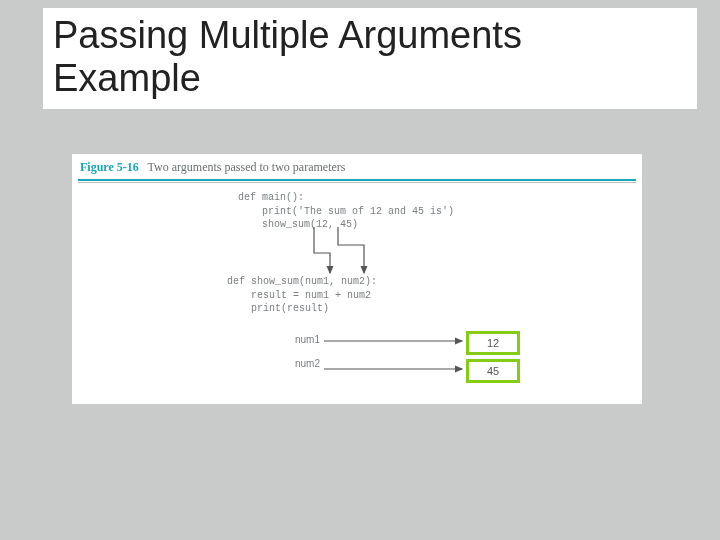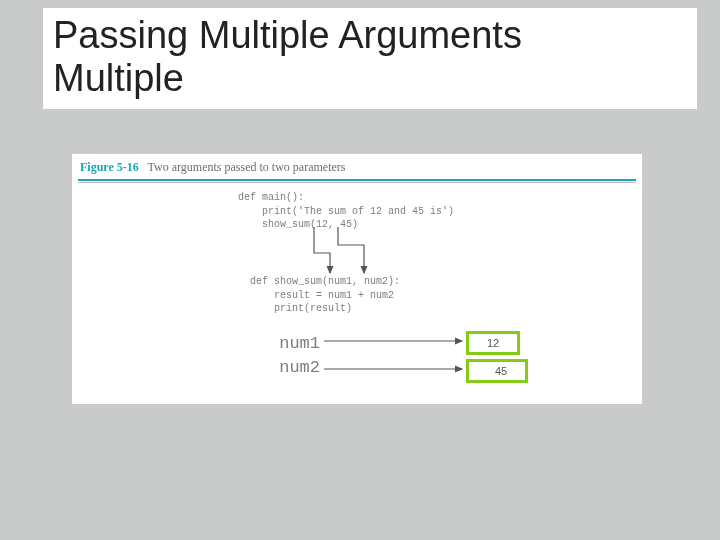--- a/index.html
+++ b/index.html
@@ -67,25 +67,25 @@
   }
   .code {
     position: absolute;
     font-family: Liberation Mono, monospace;
     font-size: 10px;
     color: #7a7f83;
     line-height: 1.35;
     white-space: pre;
   }
   .code.main { left: 166px; top: 8px; }
-  .code.showsum { left: 178px; top: 92px; }
+  .code.showsum { left: 155px; top: 92px; }
   .param-label {
     position: absolute;
-    font-family: Liberation Mono, monospace;
-    font-size: 17px;
+    font-family: Liberation Sans, sans-serif;
+    font-size: 10px;
     color: #7a7f83;
     text-align: right;
   }
   .param-box {
     position: absolute;
     border: 3px solid #84cc16;
     font-family: Arial, sans-serif;
     font-size: 11px;
     color: #555;
     text-align: center;
@@ -101,21 +101,21 @@
   }
 </style>
 </head>
 <body>
 
 <div class="slide">
 
   <div class="title-block">
     <h1>
       <span>Passing Multiple Arguments</span><br>
-      <span>Multiple</span>
+      <span>Example</span>
     </h1>
   </div>
 
   <div class="figure-panel">
     <div class="fig-header">
       <span class="fig-label">Figure 5-16</span>
       <span>Two arguments passed to two parameters</span>
     </div>
     <div class="fig-rule-top"></div>
     <div class="fig-rule-thin"></div>
@@ -143,18 +143,18 @@
 
         <line x1="252" y1="158" x2="390" y2="158" stroke="#555" stroke-width="1.2" marker-end="url(#ah)"></line>
 
         <line x1="252" y1="186" x2="390" y2="186" stroke="#555" stroke-width="1.2" marker-end="url(#ah)"></line>
       </svg>
 
       <div class="param-label" style="left:200px; top:151px; width:48px;">num1</div>
       <div class="param-box" style="left:394px; top:148px;">12</div>
 
       <div class="param-label" style="left:200px; top:175px; width:48px;">num2</div>
-      <div class="param-box" style="left:394px; top:176px;padding-left:8px;">45</div>
+      <div class="param-box" style="left:394px; top:176px;">45</div>
 
     </div>
   </div>
 
 </div>
 
 </body></html>

